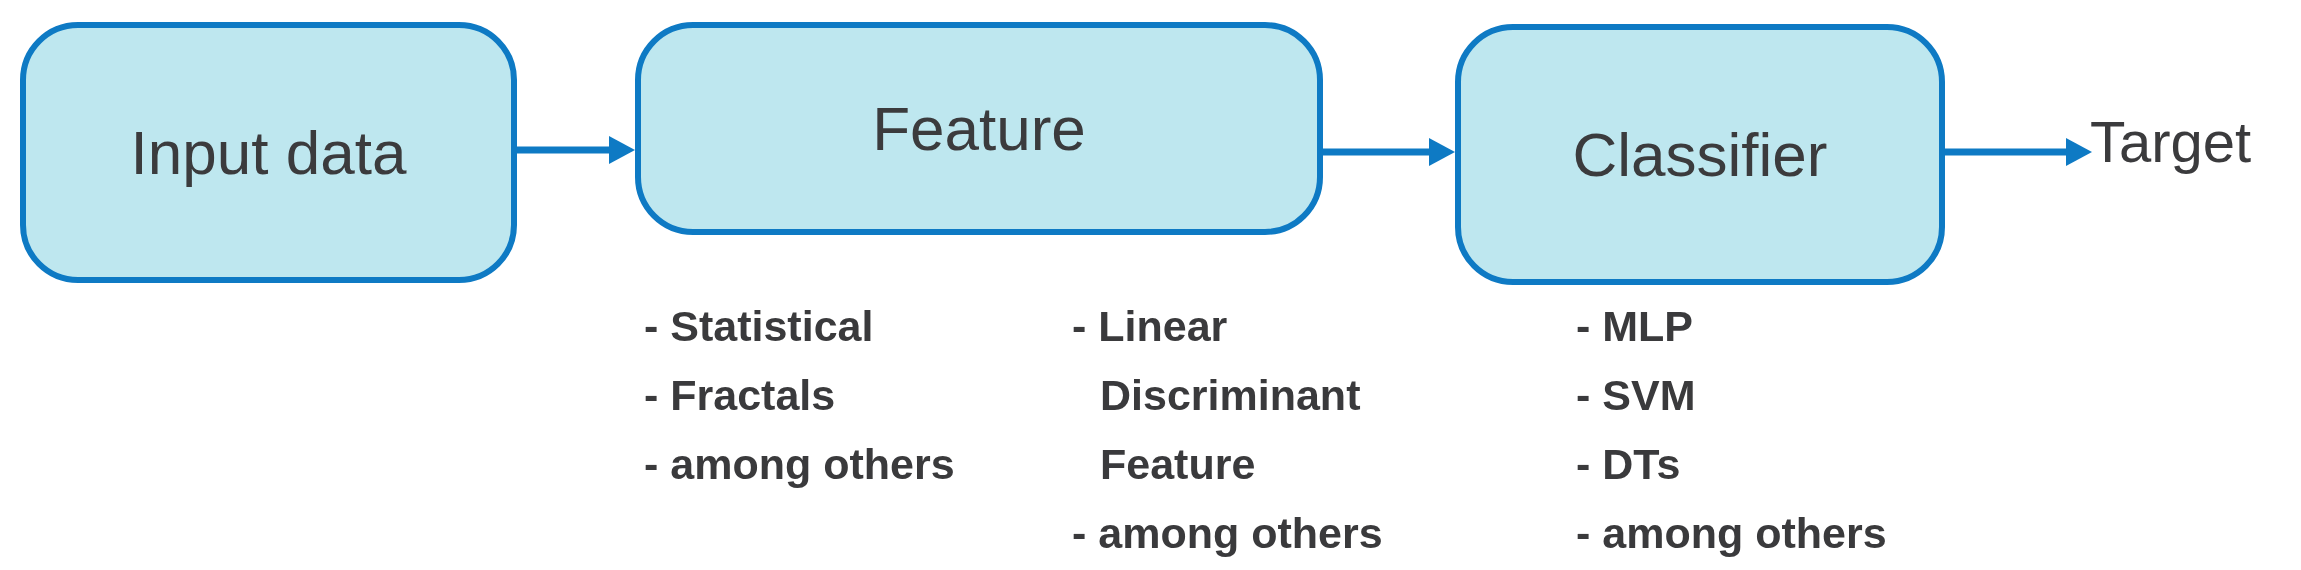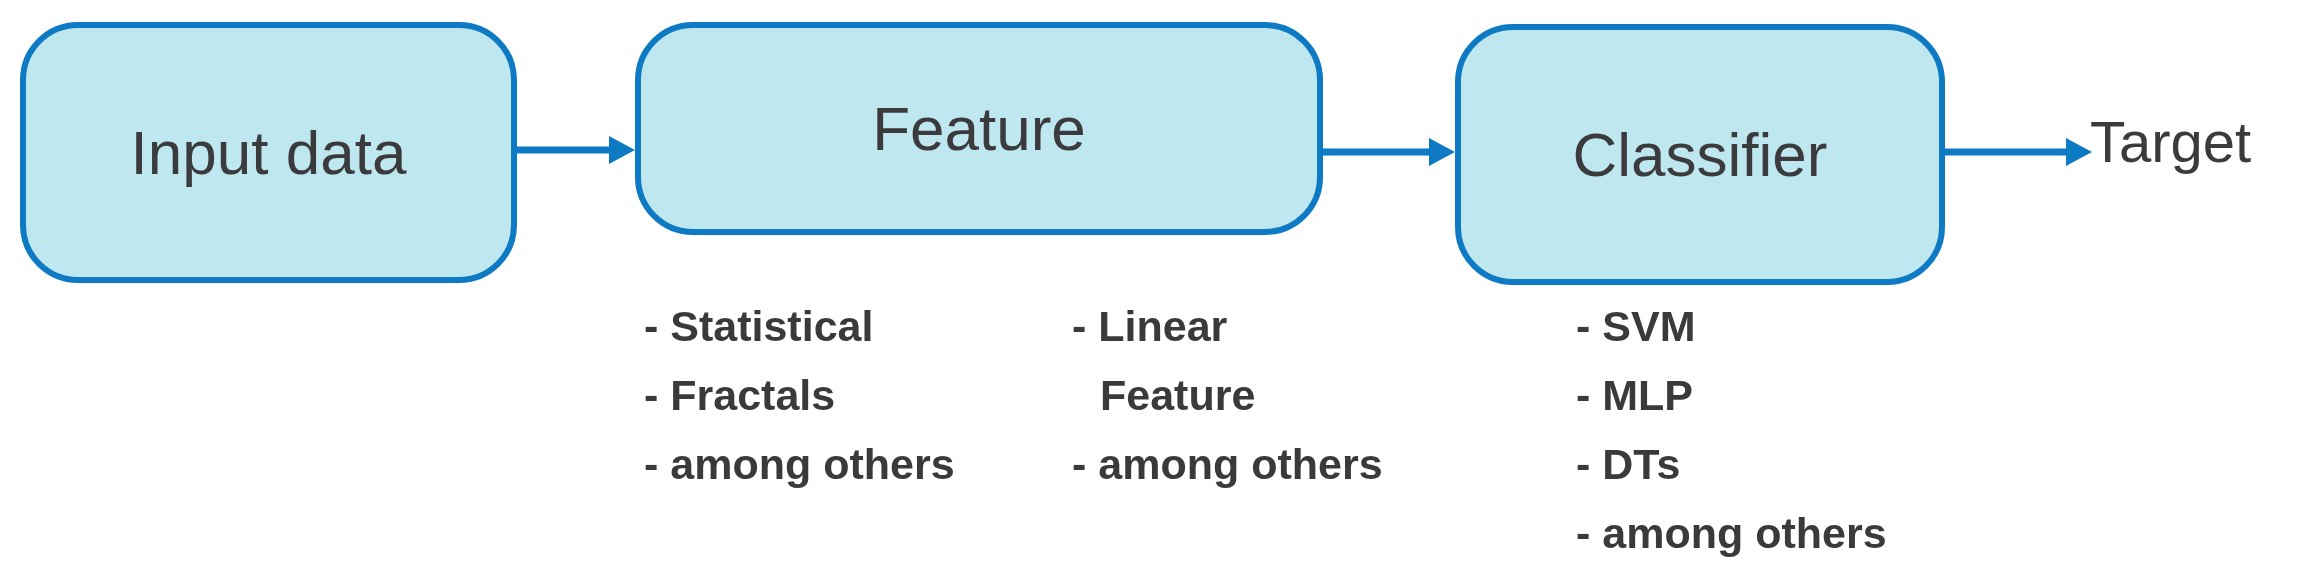--- a/index.html
+++ b/index.html
@@ -96,24 +96,25 @@
   <div class="target-label">Target</div>
 
   <div class="bullet-list list-feature-1">
     <div>- Statistical</div>
     <div>- Fractals</div>
     <div>- among others</div>
   </div>
 
   <div class="bullet-list list-feature-2">
     <div>- Linear</div>
+    <div class="indent">Discriminant</div>
     <div class="indent">Feature</div>
     <div>- among others</div>
   </div>
 
   <div class="bullet-list list-classifier">
+    <div>- MLP</div>
     <div>- SVM</div>
-    <div>- MLP</div>
     <div>- DTs</div>
     <div>- among others</div>
   </div>
 
 </div>
 
 </body></html>

